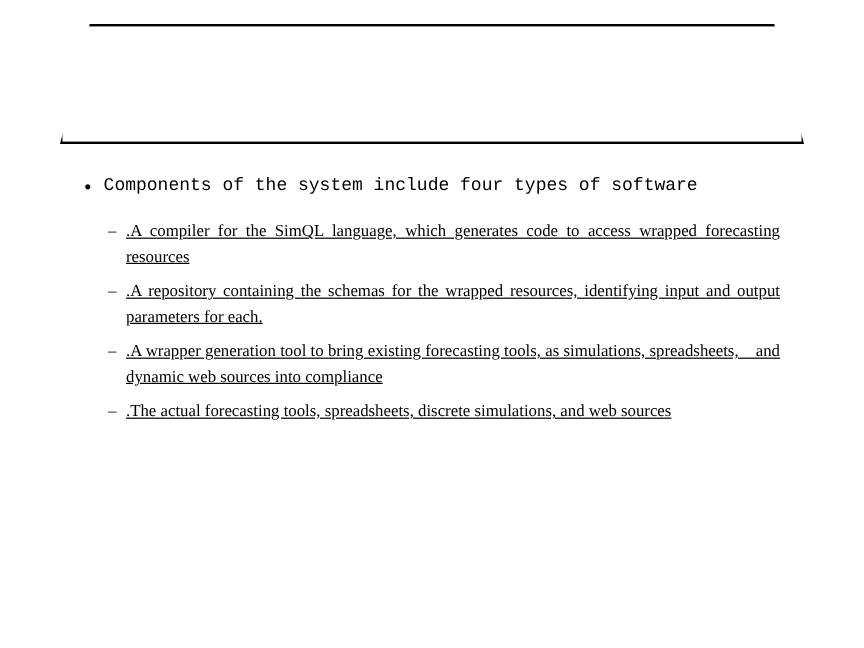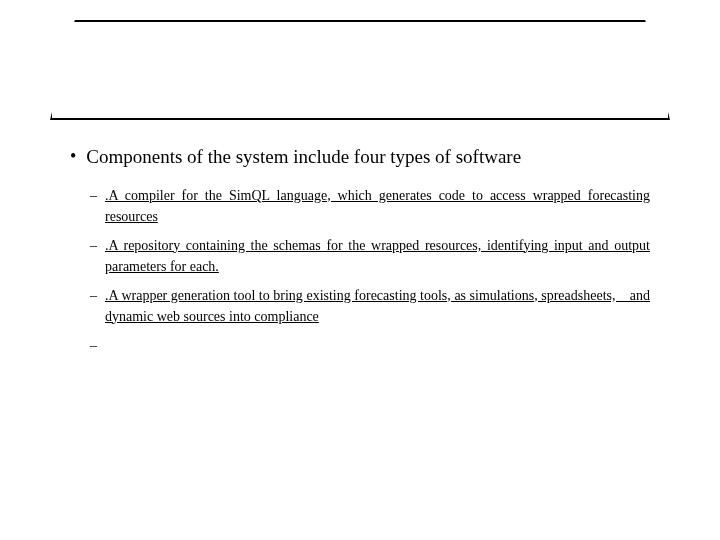--- a/index.html
+++ b/index.html
@@ -53,23 +53,24 @@
     }
 
     .bullet-dot {
       font-size: 18px;
       margin-right: 10px;
       line-height: 1.4;
       flex-shrink: 0;
     }
 
     .main-text {
-      font-size: 19px;
+      font-size: 15px;
       line-height: 1.4;
       font-weight: normal;
+      font-family: Liberation Mono, monospace;
     }
 
     .sub-bullets {
       padding-left: 20px;
       margin-top: 4px;
     }
 
     .sub-item {
       display: flex;
       align-items: flex-start;
@@ -118,18 +119,19 @@
         <span class="sub-text">.A repository containing the schemas for the wrapped resources, identifying input and output parameters for each.</span>
       </div>
 
       <div class="sub-item">
         <span class="dash">–</span>
         <span class="sub-text">.A wrapper generation tool to bring existing forecasting tools, as simulations, spreadsheets, &nbsp;&nbsp; and dynamic web sources into compliance</span>
       </div>
 
       <div class="sub-item">
         <span class="dash">–</span>
+        <span class="sub-text">.The actual forecasting tools, spreadsheets, discrete simulations, and web sources</span>
       </div>
 
     </div>
   </div>
 
 </div>
 
 </body></html>

